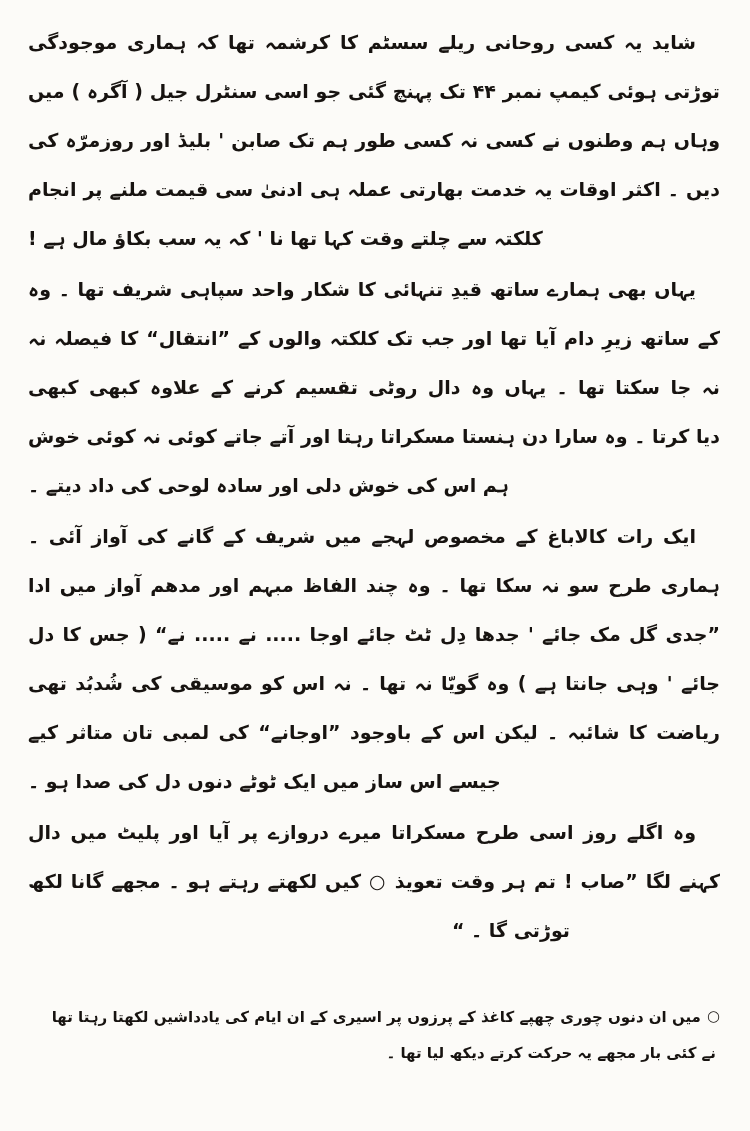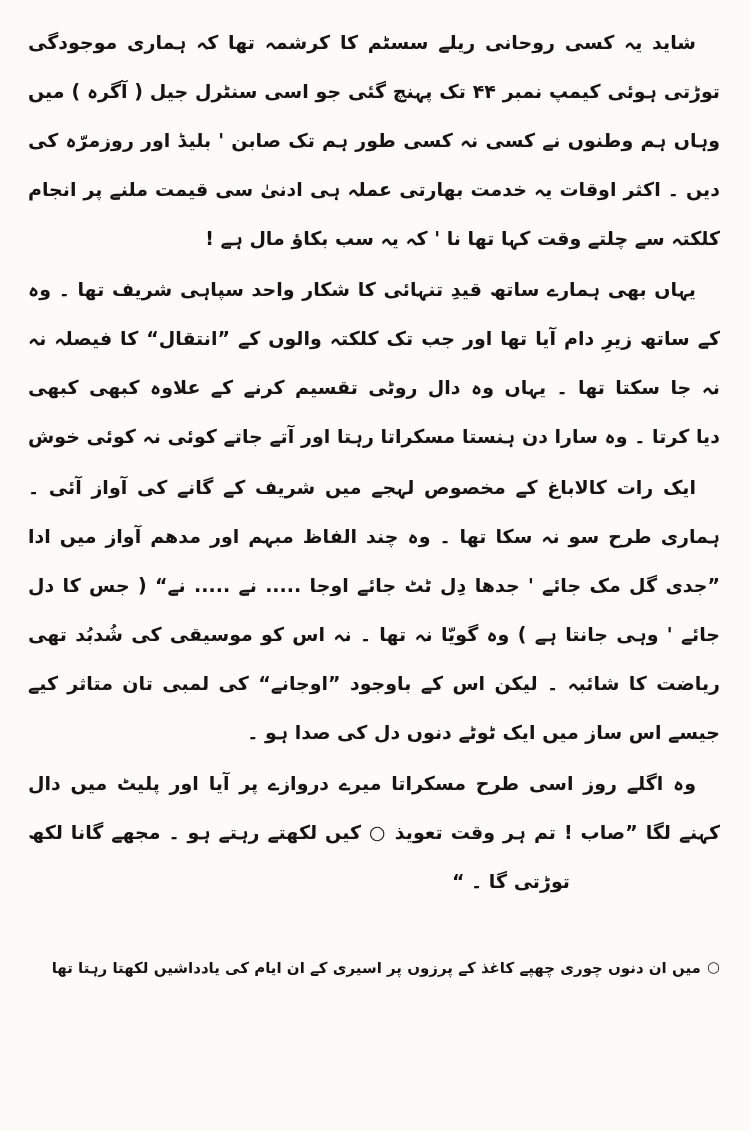--- a/index.html
+++ b/index.html
@@ -31,21 +31,21 @@
     height: 49px;
     overflow: hidden;
     white-space: normal;
     letter-spacing: 0;
   }
   .line.justify {
     text-align: justify;
     text-align-last: justify;
   }
   .line.start {
-    text-align: right;
+    text-align: left;
   }
   .line.offset {
     text-align: right;
     padding-left: 0;
     padding-right: 150px;
   }
   .line.indent {
     padding-right: 24px;
   }
   .footnote {
@@ -82,31 +82,33 @@
         <div class="line justify">توڑتی ہوئی کیمپ نمبر ۴۴ تک پہنچ گئی جو اسی سنٹرل جیل ( آگرہ ) میں چند سو گز دُور تھا ۔</div>
         <div class="line justify">وہاں ہم وطنوں نے کسی نہ کسی طور ہم تک صابن ' بلیڈ اور روزمرّہ کی دوسری چیزیں پہنچا</div>
         <div class="line justify">دیں ۔ اکثر اوقات یہ خدمت بھارتی عملہ ہی ادنیٰ سی قیمت ملنے پر انجام دے دیتا ..... میں نے</div>
         <div class="line start">کلکتہ سے چلتے وقت کہا تھا نا ' کہ یہ سب بکاؤ مال ہے !</div>
       </div>
       <div class="para">
         <div class="line justify indent">یہاں بھی ہمارے ساتھ قیدِ تنہائی کا شکار واحد سپاہی شریف تھا ۔ وہ بیچارہ کلکتہ والے غول</div>
         <div class="line justify">کے ساتھ زیرِ دام آیا تھا اور جب تک کلکتہ والوں کے ”انتقال“ کا فیصلہ نہ ہوتا وہ بھی کہیں</div>
         <div class="line justify">نہ جا سکتا تھا ۔ یہاں وہ دال روٹی تقسیم کرنے کے علاوہ کبھی کبھی ہماری پلیٹ بھی صاف کر</div>
         <div class="line justify">دیا کرتا ۔ وہ سارا دن ہنستا مسکراتا رہتا اور آتے جاتے کوئی نہ کوئی خوش کن جملہ چھوڑ جاتا ۔</div>
+        <div class="line start">ہم اس کی خوش دلی اور سادہ لوحی کی داد دیتے ۔</div>
       </div>
       <div class="para">
         <div class="line justify indent">ایک رات کالاباغ کے مخصوص لہجے میں شریف کے گانے کی آواز آئی ۔ شاید وہ بھی</div>
         <div class="line justify">ہماری طرح سو نہ سکا تھا ۔ وہ چند الفاظ مبہم اور مدھم آواز میں ادا کرنے کے بعد تان کھینچتا ۔</div>
         <div class="line justify">”جدی گل مک جائے ' جدھا دِل ٹٹ جائے اوجا ..... نے ..... نے“ ( جس کا دل ٹوٹ</div>
         <div class="line justify">جائے ' وہی جانتا ہے ) وہ گویّا نہ تھا ۔ نہ اس کو موسیقی کی شُدبُد تھی اور نہ اس کی آواز میں</div>
         <div class="line justify">ریاضت کا شائبہ ۔ لیکن اس کے باوجود ”اوجانے“ کی لمبی تان متاثر کیے بغیر نہ رہتی ......</div>
         <div class="line start">جیسے اس ساز میں ایک ٹوٹے دنوں دل کی صدا ہو ۔</div>
       </div>
       <div class="para">
         <div class="line justify indent">وہ اگلے روز اسی طرح مسکراتا میرے دروازے پر آیا اور پلیٹ میں دال ڈالنے کے بعد</div>
         <div class="line justify">کہنے لگا ”صاب ! تم ہر وقت تعویذ ○ کیں لکھتے رہتے ہو ۔ مجھے گانا لکھ دو ' میں رات کو گایا</div>
         <div class="line offset">توڑتی گا ۔ “</div>
       </div>
     </div>
   <div class="footnote" id="footnote">
       <div class="fline start"><span class="fmarker">○</span><span>میں ان دنوں چوری چھپے کاغذ کے پرزوں پر اسیری کے ان ایام کی یادداشیں لکھتا رہتا تھا شریف</span></div>
+      <div class="fline start cont"><span>نے کئی بار مجھے یہ حرکت کرتے دیکھ لیا تھا ۔</span></div>
     </div>
 </div>
 
 </body></html>

